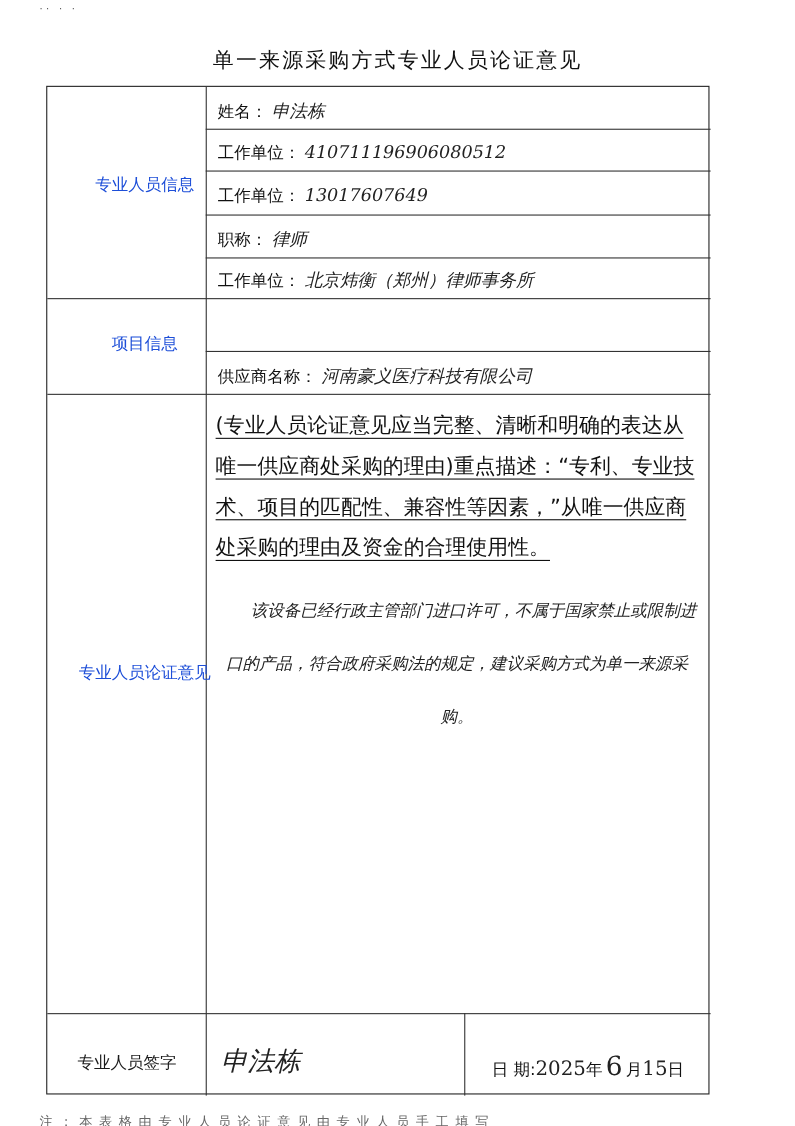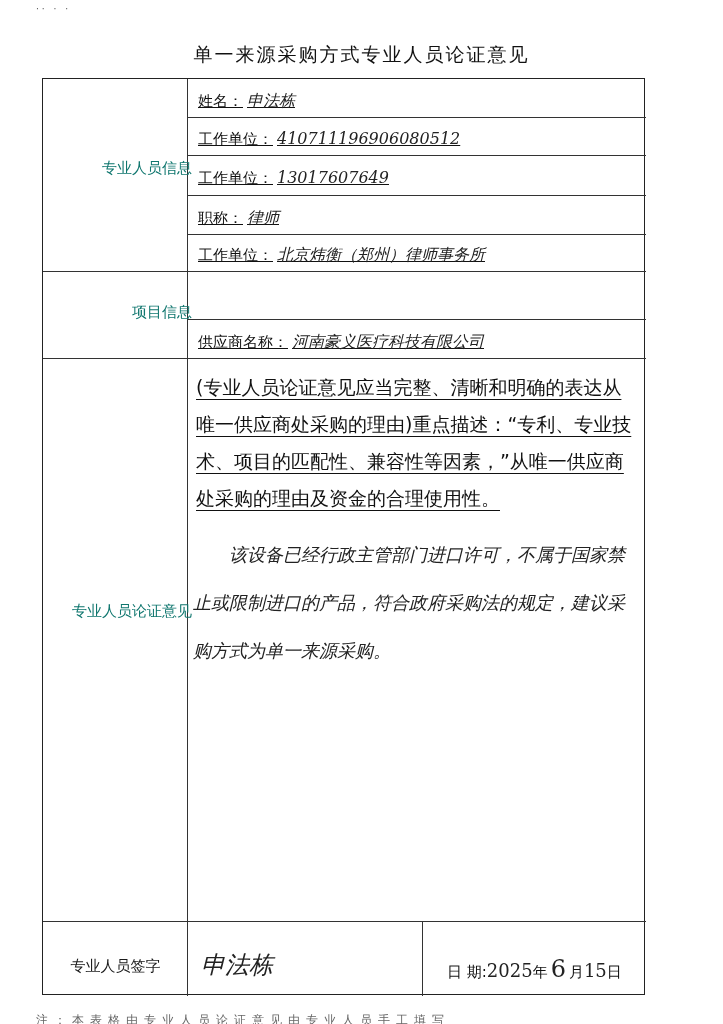--- a/index.html
+++ b/index.html
@@ -4,27 +4,27 @@
 <style>
   html, body { margin:0; padding:0; }
   body { width:723px; height:1024px; background:#ffffff; position:relative; overflow:hidden;
          font-family:"DejaVu Sans", sans-serif; color:#1a1a1a; }
   .corner-marks { position:absolute; left:36px; top:4px; font-size:9px; color:#555; letter-spacing:3px; }
   .title { position:absolute; left:0; width:723px; top:42px; text-align:center; font-size:19px;
            font-family:"DejaVu Serif", serif; letter-spacing:2px; color:#111; }
   .tbl { position:absolute; left:42px; top:78px; width:603px; height:917px; border:1.5px solid #222; box-sizing:border-box; }
   .hline { position:absolute; height:0; border-top:1.3px solid #333; }
   .vline { position:absolute; width:0; border-left:1.3px solid #333; }
-  .label-left { position:absolute; left:4px; width:145px; font-size:15px; text-align:right; color:#0f766e; }
-  .field { position:absolute; left:155px; font-size:15px; color:#111; white-space:nowrap;text-decoration:underline; }
+  .label-left { position:absolute; left:16px; width:145px; font-size:15px; text-align:center; color:#1d4ed8; }
+  .field { position:absolute; left:155px; font-size:15px; color:#111; white-space:nowrap; }
   .field .hw { font-family:"DejaVu Serif", serif; font-style:italic; font-size:16px; color:#222; margin-left:4px; }
   .instr { position:absolute; left:153px; top:290px; width:438px; font-size:19px; line-height:37px; color:#111; }
   .instr span { text-decoration:underline; text-underline-offset:5px; }
   .opinion-hw { position:absolute; left:150px; top:452px; width:445px; font-family:"DejaVu Serif", serif;
-                font-style:italic; font-size:18px; line-height:48px; color:#222; text-indent:2em; }
+                font-style:italic; font-size:15px; line-height:48px; color:#222; text-indent:2em;text-align:center; }
   .sig-label { position:absolute; left:0; width:145px; top:878px; font-size:15px; text-align:center; }
   .sig-hw { position:absolute; left:158px; top:870px; font-family:"DejaVu Serif", serif; font-style:italic; font-size:24px; color:#222; }
   .date { position:absolute; left:404px; top:876px; font-size:15px; color:#111; white-space:nowrap; }
   .date .hw { font-family:"DejaVu Serif", serif; font-size:18px; color:#222; }
   .footnote { position:absolute; left:36px; top:1012px; font-size:12px; color:#666; letter-spacing:6px; }
 </style>
 </head>
 <body>
 
 <div class="corner-marks">·· · ·</div>

